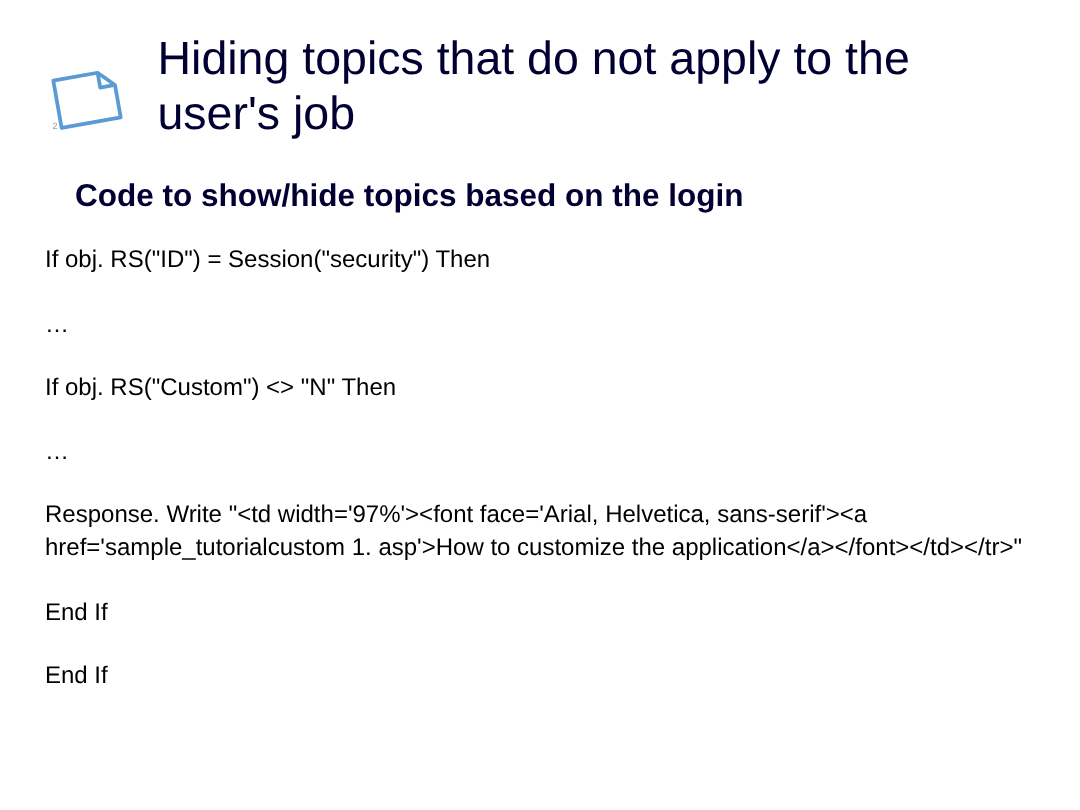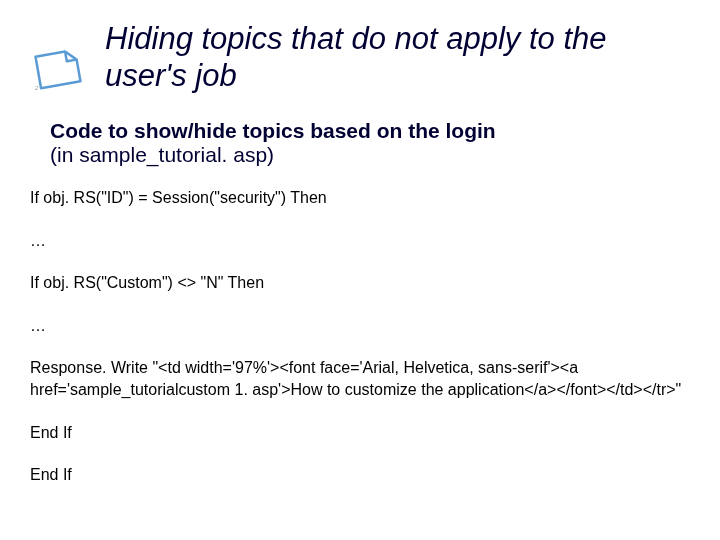--- a/index.html
+++ b/index.html
@@ -6,23 +6,22 @@
     body {
       font-family: Verdana, Arial, sans-serif;
       width: 720px;
       height: 540px;
       background: #ffffff;
       padding: 20px 30px;
       position: relative;
     }
     .header {
       display: flex;
-      align-items: flex-end;
+      align-items: center;
       margin-bottom: 25px;
-      font-style: italic;
     }
     .icon-box {
       width: 75px;
       flex-shrink: 0;
       padding-top: 20px;
       position: relative;
     }
     .title-box {
       flex: 1;
     }
@@ -69,21 +68,20 @@
     </svg>
     <span class="page-num">2</span>
   </div>
   <div class="title-box">
     <h1 class="title">Hiding topics that do not apply to the user's job</h1>
   </div>
 </div>
 
 <div class="subtitle">
   <span class="subtitle-bold">Code to show/hide topics based on the login</span><br>
-  <span class="subtitle-normal">(in sample_tutorial. asp)</span>
 </div>
 
 <div class="code-line">If obj. RS("ID") = Session("security") Then</div>
 <div class="code-line">…</div>
 <div class="code-line">If obj. RS("Custom") &lt;&gt; "N" Then</div>
 <div class="code-line">…</div>
 <div class="code-line">Response. Write "&lt;td width='97%'&gt;&lt;font face='Arial, Helvetica, sans-serif'&gt;&lt;a href='sample_tutorialcustom 1. asp'&gt;How to customize the application&lt;/a&gt;&lt;/font&gt;&lt;/td&gt;&lt;/tr&gt;"</div>
 <div class="code-line">End If</div>
 <div class="code-line">End If</div>
 

